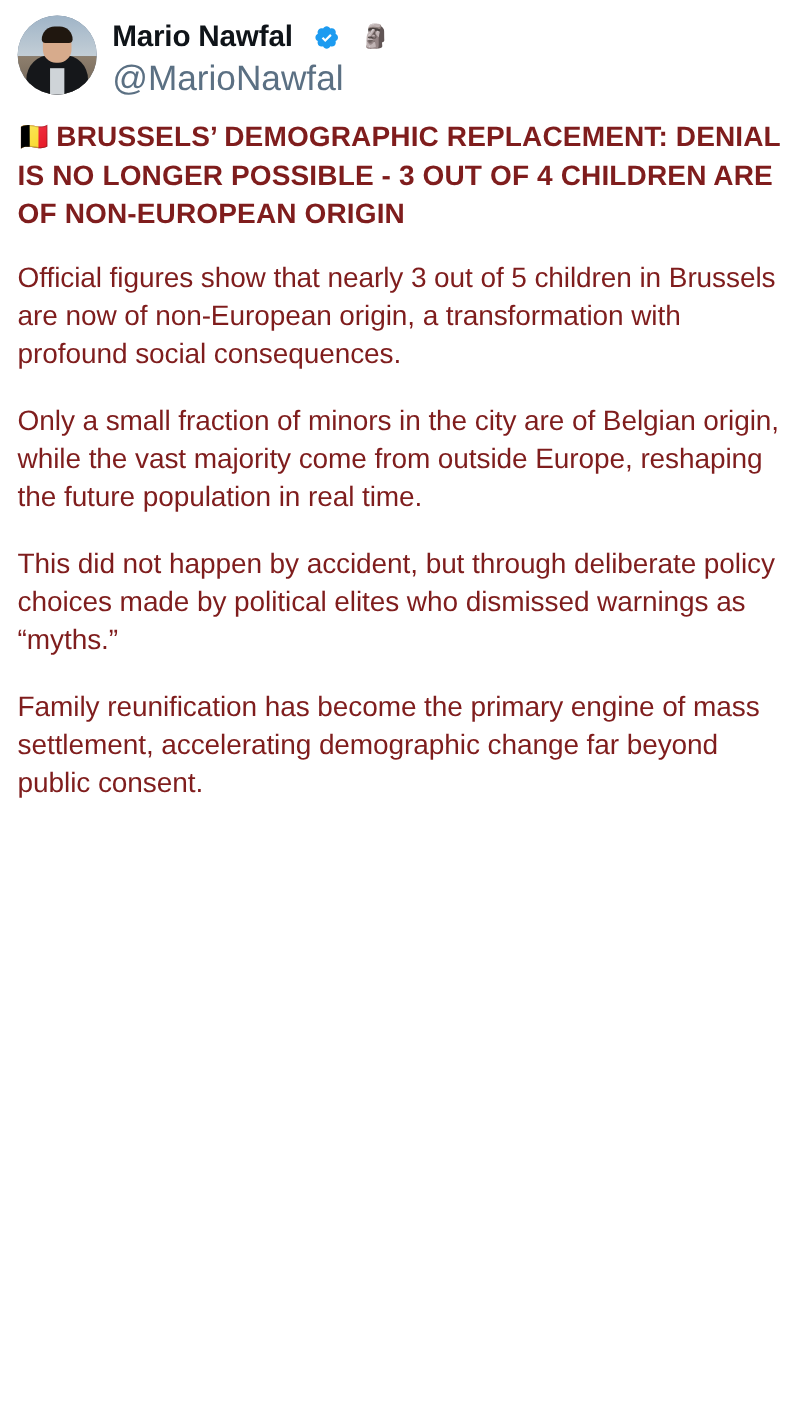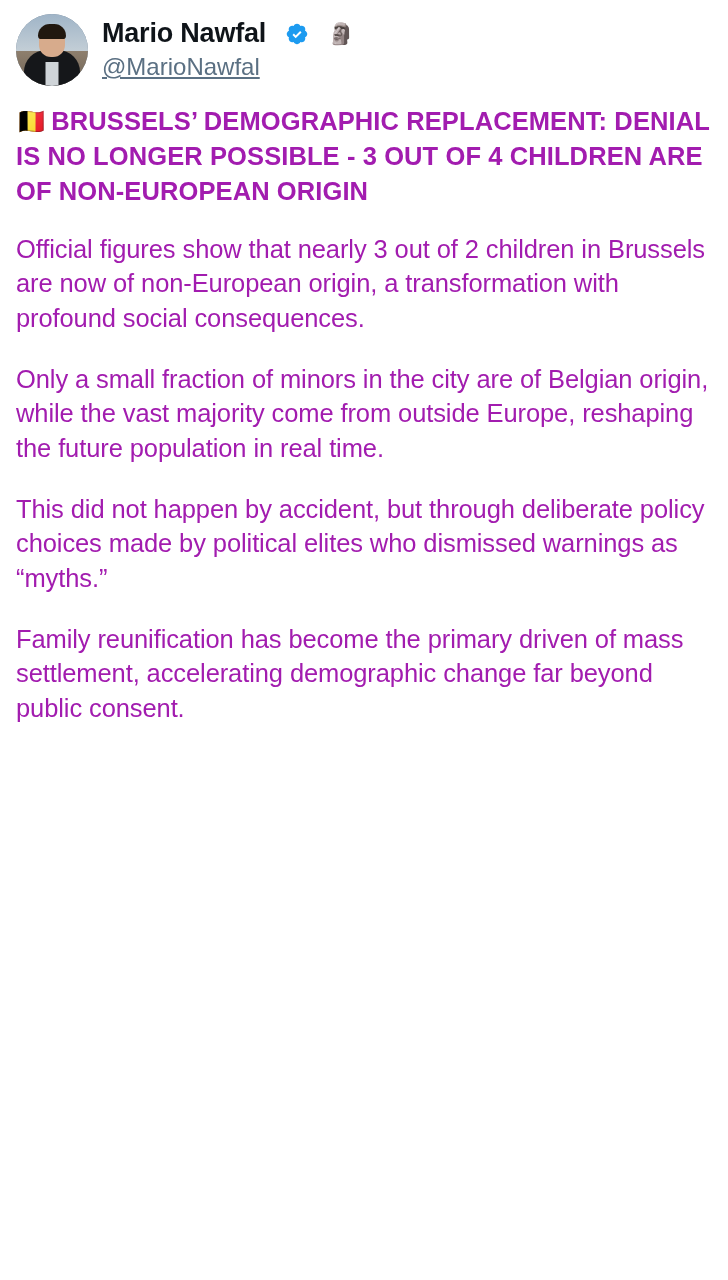--- a/index.html
+++ b/index.html
@@ -105,30 +105,29 @@
     height: 24px;
     flex: 0 0 24px;
     display: inline-block;
   }
   .emoji-badge {
     font-size: 21px;
     line-height: 1;
     display: inline-block;
   }
   .handle {
-    font-size: 24px;
+    font-size: 32px;
     color: #5b7083;
     margin-top: 4px;
     white-space: nowrap;
-    text-decoration: underline;
   }
   .content {
     font-size: 25.5px;
     line-height: 1.36;
-    color: #a21caf;
+    color: #7f1d1d;
     letter-spacing: -0.1px;
   }
   .headline {
     font-weight: bold;
     font-size: 25.5px;
     line-height: 1.38;
     margin: 0 0 22px 0;
     letter-spacing: 0.1px;
   }
   .flag {
@@ -169,19 +168,19 @@
         <span class="emoji-badge">🗿</span>
       </div>
       <div class="handle">@MarioNawfal</div>
     </div>
   </div>
 
   <div class="content">
     <p class="headline">
       <span class="flag">🇧🇪</span><span>BRUSSELS’ DEMOGRAPHIC REPLACEMENT: DENIAL IS NO LONGER POSSIBLE -  3 OUT OF 4 CHILDREN ARE OF NON-EUROPEAN ORIGIN</span>
     </p>
-    <p class="para">Official figures show that nearly 3 out of 2 children in Brussels are now of non-European origin, a transformation with profound social consequences.</p>
+    <p class="para">Official figures show that nearly 3 out of 5 children in Brussels are now of non-European origin, a transformation with profound social consequences.</p>
     <p class="para">Only a small fraction of minors in the city are of Belgian origin, while the vast majority come from outside Europe, reshaping the future population in real time.</p>
     <p class="para">This did not happen by accident, but through deliberate policy choices made by political elites who dismissed warnings as “myths.”</p>
-    <p class="para">Family reunification has become the primary driven of mass settlement, accelerating demographic change far beyond public consent.</p>
+    <p class="para">Family reunification has become the primary engine of mass settlement, accelerating demographic change far beyond public consent.</p>
   </div>
 
 </div>
 
 </body></html>

